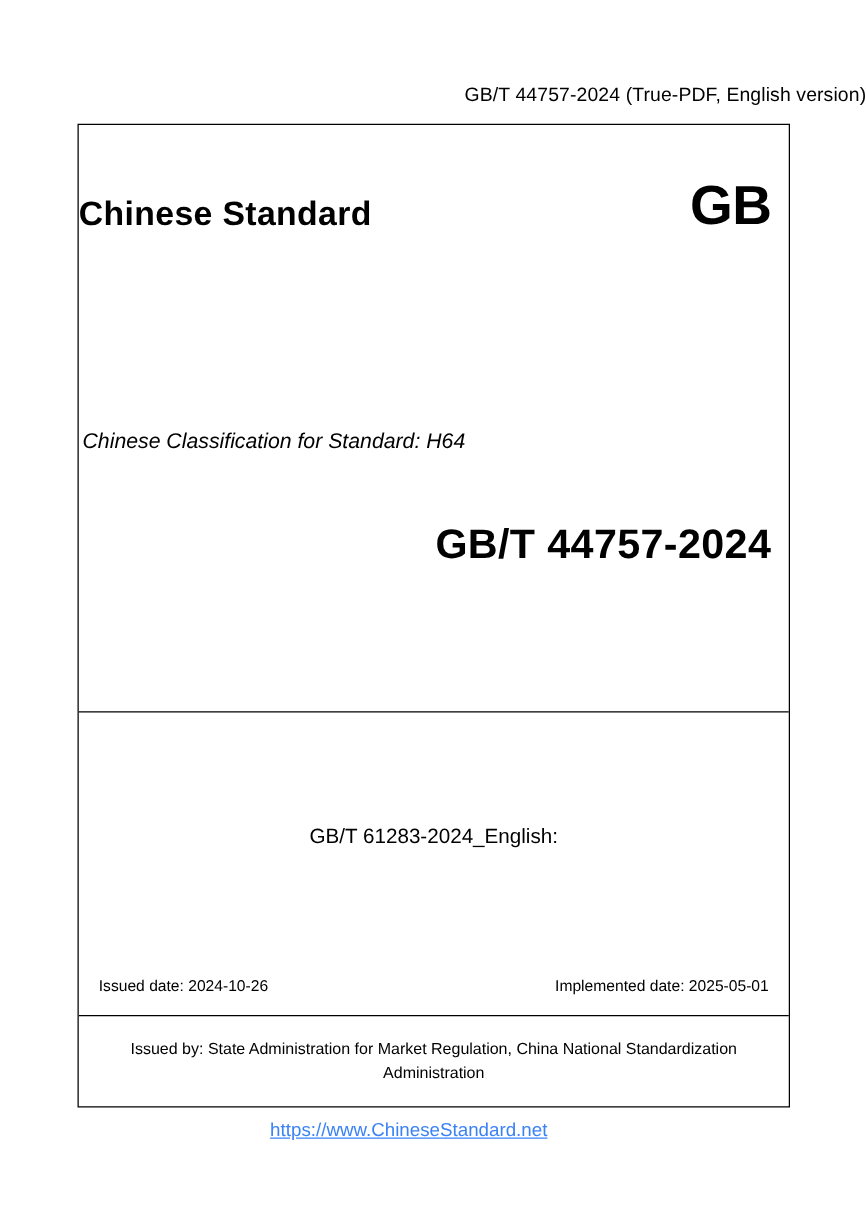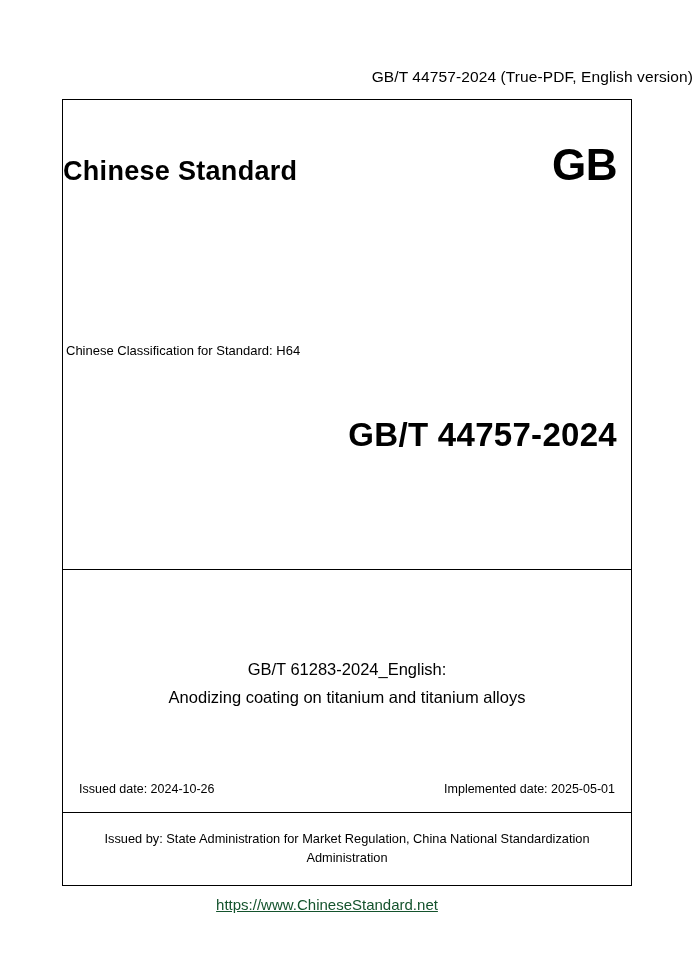--- a/index.html
+++ b/index.html
@@ -69,21 +69,22 @@
     left: 0;
     width: 100%;
     text-align: center;
     font-size: 16.5px;
     line-height: 1.75;
   }
   .classification {
     position: absolute;
     top: 243px;
     left: 3px;
-    font-size: 13px;
+    font-size: 17px;
+    font-style: italic;
   }
   .std-number {
     position: absolute;
     top: 316px;
     left: 0;
     width: 100%;
     text-align: right;
     padding-right: 14px;
     box-sizing: border-box;
     font-size: 33px;
@@ -130,21 +131,21 @@
     padding: 0 14px;
   }
   .footer-url {
     position: absolute;
     top: 896px;
     left: 0;
     width: 654px;
     text-align: center;
     font-size: 15px;
     text-decoration: underline;
-    color: #14532d;
+    color: #3b82f6;
   }
 </style>
 </head>
 <body>
 
 <div class="page">
 
   <div class="header-line">GB/T 44757-2024 (True-PDF, English version)</div>
 
   <div class="cover-box">
@@ -152,21 +153,20 @@
     <div class="upper-section">
       <div class="title-main">Chinese Standard</div>
       <div class="gb-logo">GB</div>
       <div class="classification">Chinese Classification for Standard: H64</div>
       <div class="std-number">GB/T 44757-2024</div>
     </div>
 
     <div class="lower-section">
       <div class="eng-title">
         <div>GB/T 61283-2024_English:</div>
-        <div>Anodizing coating on titanium and titanium alloys</div>
       </div>
       <div class="dates">
         <span>Issued date: 2024-10-26</span>
         <span>Implemented date: 2025-05-01</span>
       </div>
     </div>
 
     <div class="issued-by">Issued by: State Administration for Market Regulation, China National Standardization Administration</div>
 
   </div>

